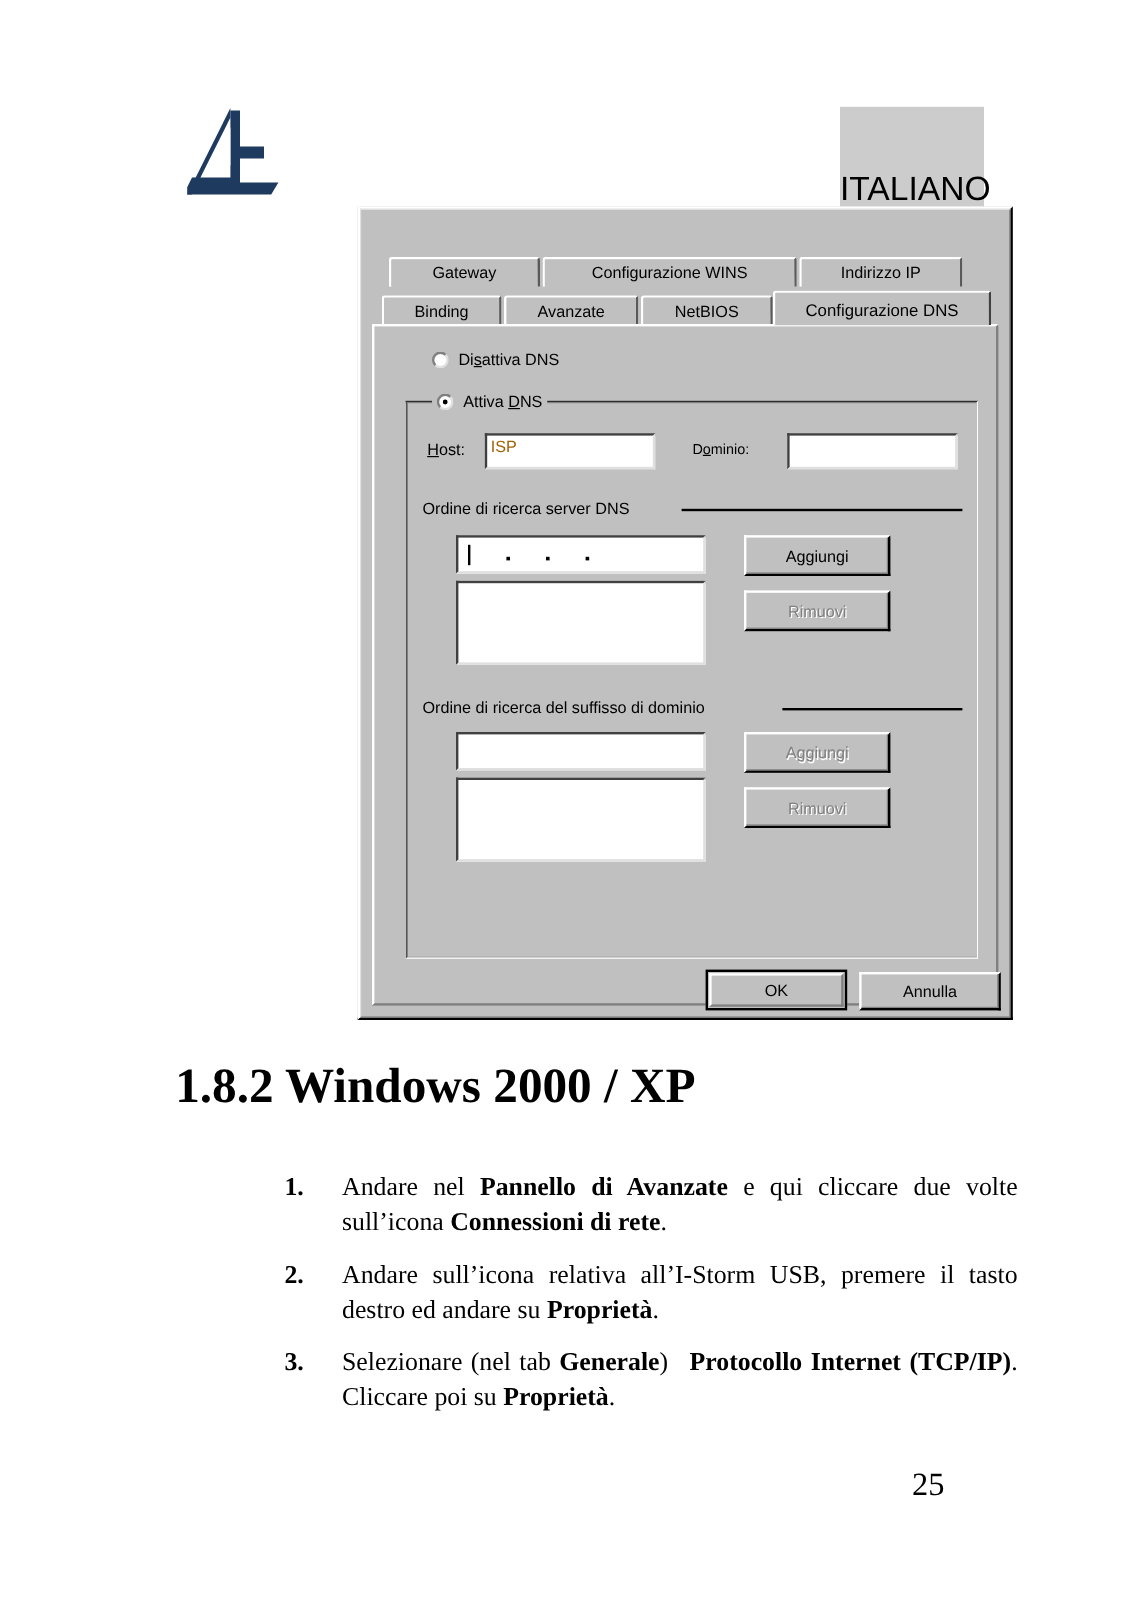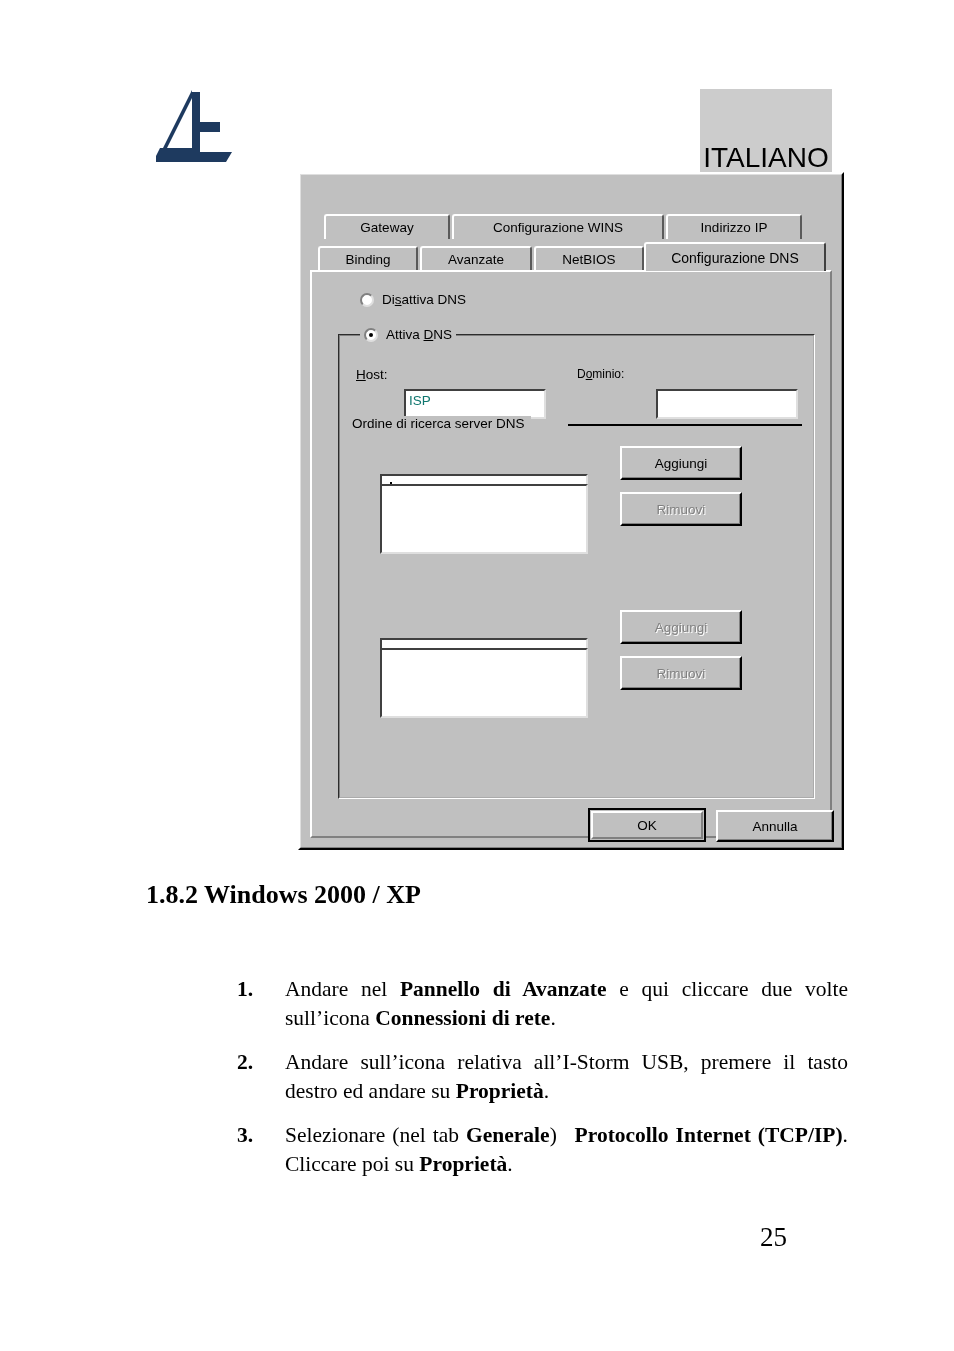--- a/index.html
+++ b/index.html
@@ -20,21 +20,21 @@
     position: absolute;
     left: 148px;
     top: 86px;
     width: 88px;
     height: 88px;
   }
   #lang-box {
     position: absolute;
     left: 700px;
     top: 89px;
-    width: 132px;
+    width: 120px;
     height: 85px;
     background: #cccccc;
   }
   #lang-label {
     position: absolute;
     left: 0;
     right: 0;
     bottom: 2px;
     text-align: center;
     font-family: "Liberation Sans", sans-serif;
@@ -233,26 +233,25 @@
   
   .tbox {
     position: absolute;
     background: #ffffff;
     border-top: 2px solid #404040;
     border-left: 2px solid #404040;
     border-right: 2px solid #dfdfdf;
     border-bottom: 2px solid #dfdfdf;
     box-sizing: border-box;
     font-size: 13.5px;
-    color: #0f766e;
+    color: #a16207;
     padding: 2px 3px;
     overflow: hidden;
     white-space: nowrap;
     font-family: "Liberation Sans", sans-serif;
-    margin-top: 28px;
   }
   .listbox {
     position: absolute;
     background: #ffffff;
     border-top: 2px solid #404040;
     border-left: 2px solid #404040;
     border-right: 2px solid #dfdfdf;
     border-bottom: 2px solid #dfdfdf;
     box-sizing: border-box;
   }
@@ -317,21 +316,21 @@
     pointer-events: none;
   }
 
   
   #heading {
     position: absolute;
     left: 146px;
     top: 880px;
     font-family: "Liberation Serif", serif;
     font-weight: bold;
-    font-size: 26px;
+    font-size: 41px;
     color: #000;
     white-space: nowrap;
   }
   #steps {
     position: absolute;
     left: 233px;
     top: 975px;
     width: 615px;
     font-family: "Liberation Serif", serif;
     font-size: 21.5px;
@@ -429,20 +428,24 @@
 
     <div class="btn" style="left:308px; top:174px; width:122px; height:34px;">
       <span class="inner"></span>
       <span class="lbl">Aggiungi</span>
     </div>
     <div class="btn disabled" style="left:308px; top:220px; width:122px; height:34px;">
       <span class="inner"></span>
       <span class="lbl">Rimuovi</span>
     </div>
 
+    <div class="sect" style="left:40px; top:310px; width:450px; height:20px;">
+      <div class="sect-title">Ordine di ricerca del suffisso di dominio</div>
+      <div class="sect-rule" style="left:300px;"></div>
+    </div>
 
     <div class="tbox" style="left:68px; top:338px; width:208px; height:32px;"></div>
     <div class="listbox" style="left:68px; top:376px; width:208px; height:70px;"></div>
 
     <div class="btn disabled" style="left:308px; top:338px; width:122px; height:34px;">
       <span class="inner"></span>
       <span class="lbl">Aggiungi</span>
     </div>
     <div class="btn disabled" style="left:308px; top:384px; width:122px; height:34px;">
       <span class="inner"></span>

